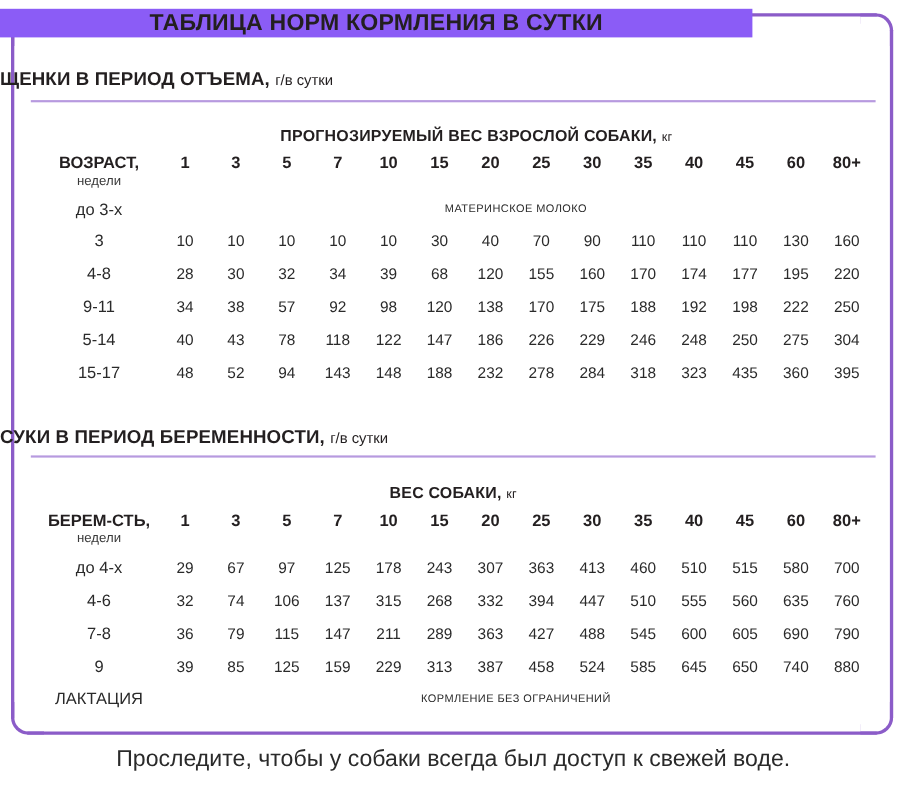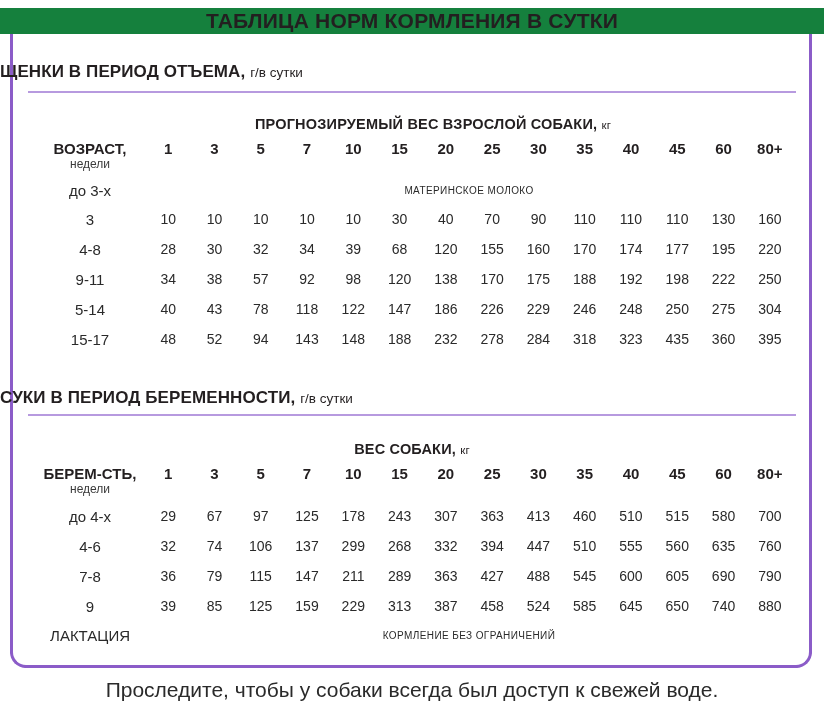--- a/index.html
+++ b/index.html
@@ -57,27 +57,27 @@
     border-bottom-left-radius: 16px; }
   .corner-br { right: 0; bottom: 0;
     border-left: none; border-top: none;
     border-bottom-right-radius: 16px; }
 
   
   #main-title {
     position: absolute;
     left: 0;
     top: 8px;
-    width: 824px;
+    width: 684px;
     text-align: center;
     font-size: 21px;
     font-weight: bold;
     letter-spacing: 0.2px;
     color: #231f20;
-    background: #15803d;
+    background: #8b5cf6;
     line-height: 26px;
   }
 
   
   #content {
     position: absolute;
     left: 0;
     top: 0;
     width: 824px;
     height: 668px;
@@ -377,21 +377,21 @@
         <td>515</td>
         <td>580</td>
         <td>700</td>
       </tr>
       <tr class="datarow">
         <td class="rowlabel">4-6</td>
         <td>32</td>
         <td>74</td>
         <td>106</td>
         <td>137</td>
-        <td>299</td>
+        <td>315</td>
         <td>268</td>
         <td>332</td>
         <td>394</td>
         <td>447</td>
         <td>510</td>
         <td>555</td>
         <td>560</td>
         <td>635</td>
         <td>760</td>
       </tr>

